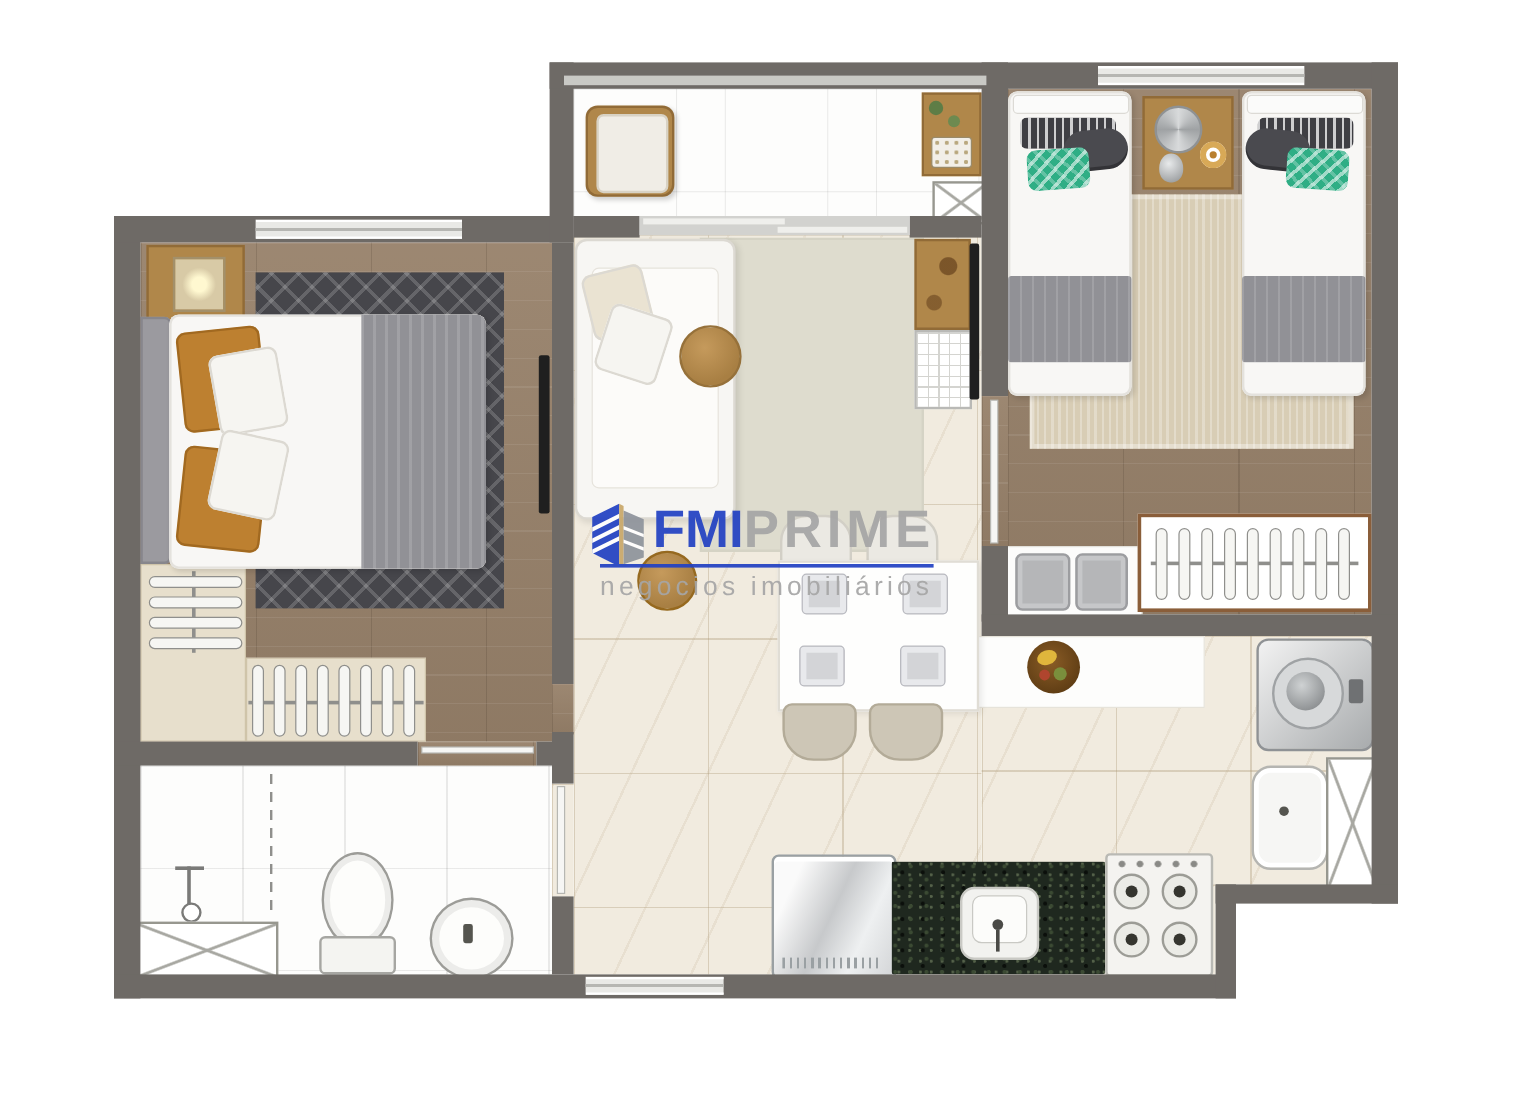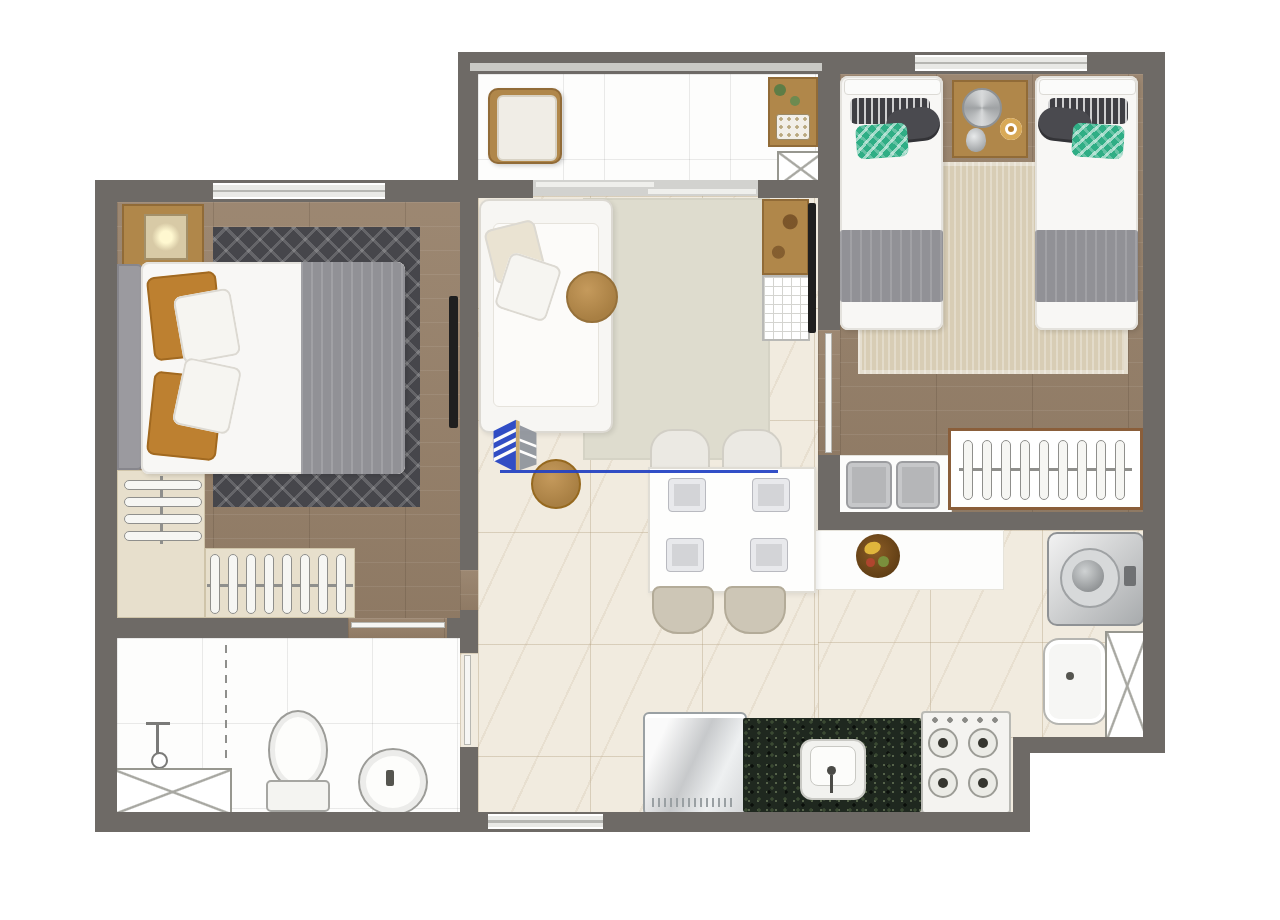--- a/index.html
+++ b/index.html
@@ -267,16 +267,18 @@
     <svg style="position:absolute;left:0;top:4px;" width="50" height="56" viewBox="0 0 50 60">
       <polygon class="logo-blue" points="2,16 26,4 26,60 2,48"></polygon>
       <polygon points="2,25 26,13 26,17 2,29" fill="#ffffff"></polygon>
       <polygon points="2,35 26,23 26,27 2,39" fill="#ffffff"></polygon>
       <polygon points="2,45 26,33 26,37 2,49" fill="#ffffff"></polygon>
       <polygon class="logo-gold" points="26,4 30,6 30,60 26,60"></polygon>
       <polygon class="logo-gray" points="30,10 48,18 48,52 30,58"></polygon>
       <polygon points="30,24 48,31 48,34 30,27" fill="#ffffff"></polygon>
       <polygon points="30,36 48,43 48,46 30,39" fill="#ffffff"></polygon>
     </svg>
+    <div id="wm-text"><span class="b1">FMI</span><span class="b2">PRIME</span></div>
     <div id="wm-line"></div>
+    <div id="wm-tag">negocios imobiliários</div>
   </div>
 
 </div>
 
 </body></html>

